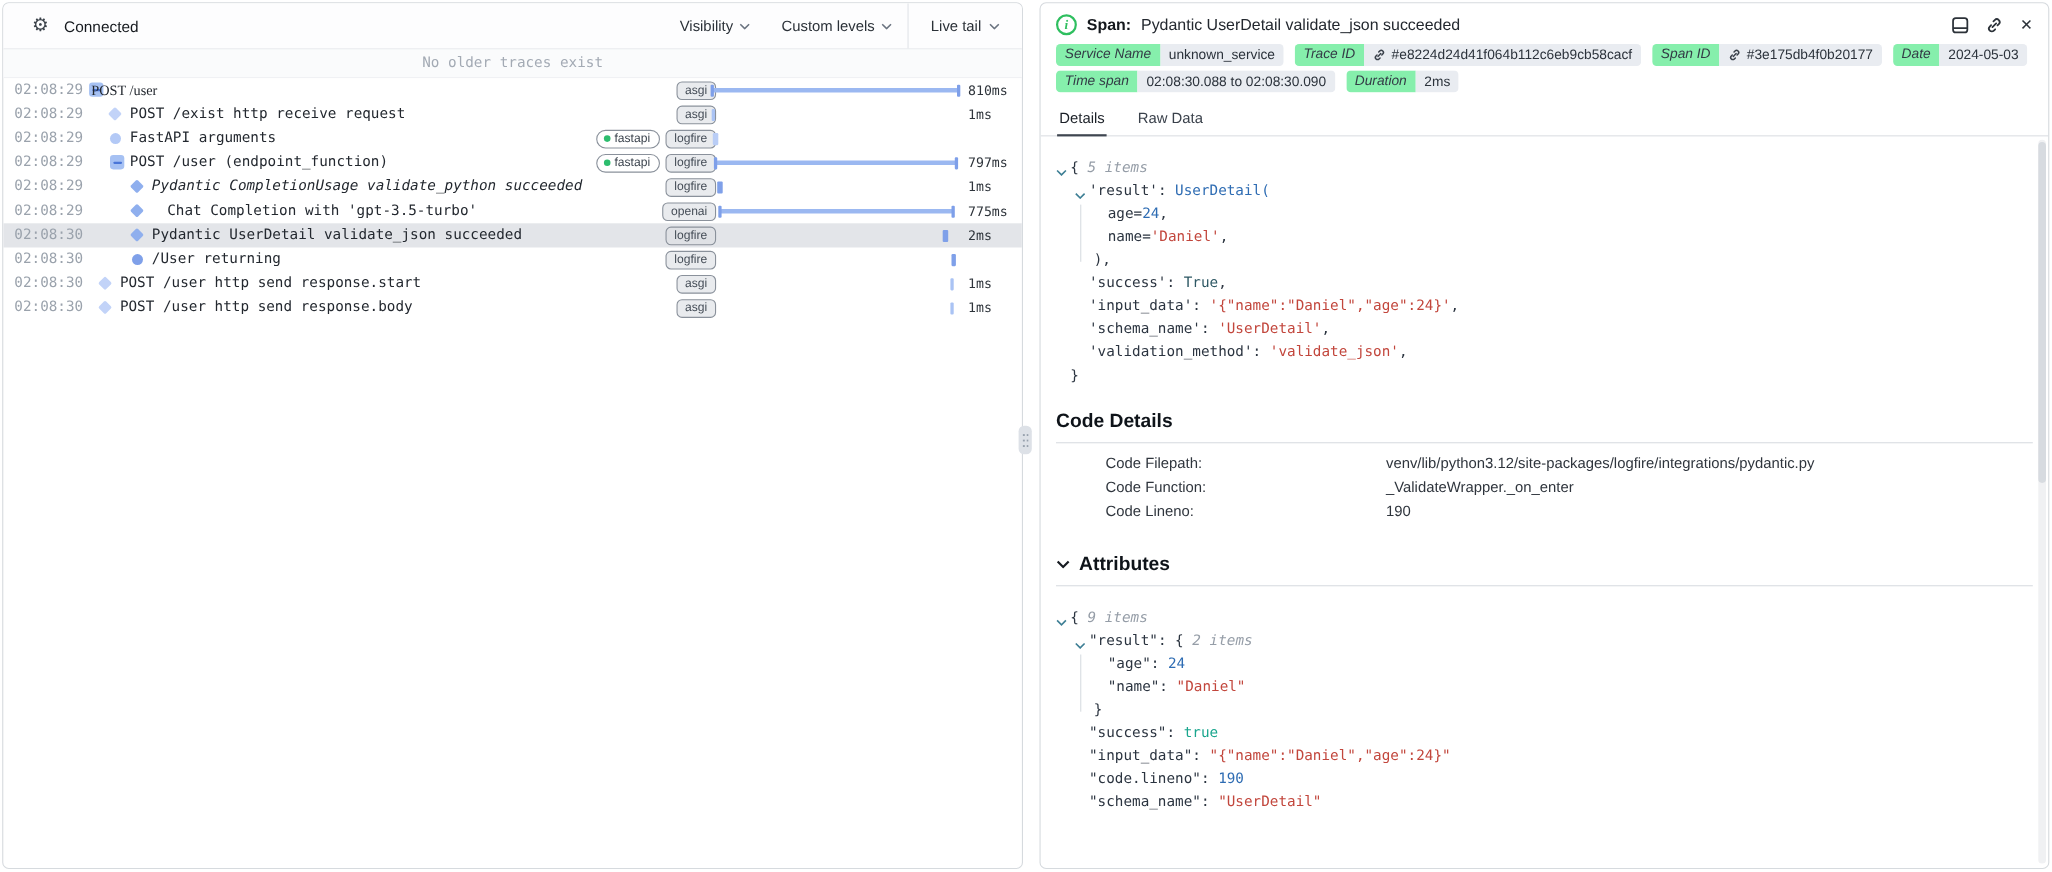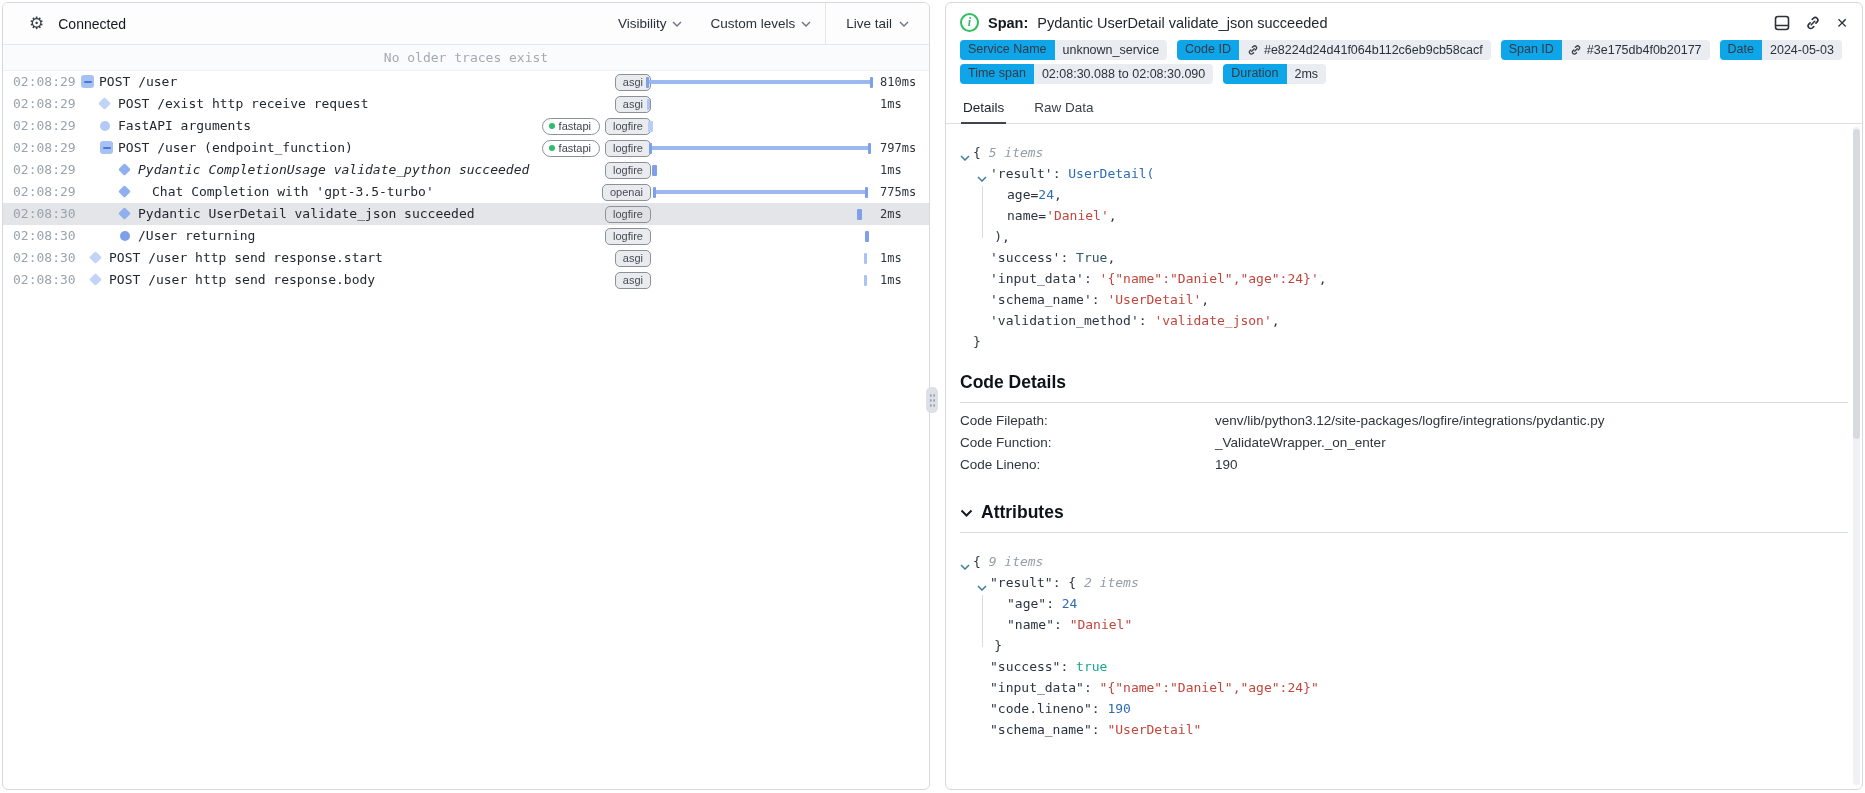--- a/index.html
+++ b/index.html
@@ -65,21 +65,21 @@
     display:flex; align-items:center; justify-content:center; font:italic bold 12px "Liberation Serif",serif; flex:none; }
   .span-label { font-size:14.5px; font-weight:bold; color:#14181d; }
   .span-title { font-size:14.5px; color:#23282f; }
   .rp-actions { margin-left:auto; display:flex; align-items:center; gap:15px; color:#2c3239; }
   .rp-actions svg { display:block; cursor:pointer; }
   .close-x { font-family:"DejaVu Sans",sans-serif; font-size:14px; color:#2c3239; cursor:pointer; line-height:1; }
 
   .meta { padding:4px 14px 0; display:flex; flex-direction:column; gap:4px; }
   .meta-row { display:flex; gap:10px; }
   .mb { display:flex; border-radius:4px; overflow:hidden; height:20px; font-size:12.5px; flex:none; }
-  .mb-label { background:#0ea5e9; color:#333b46; padding:2px 8px; white-space:nowrap; }
+  .mb-label { background:#86efac; color:#333b46; font-style:italic; padding:2px 8px; white-space:nowrap; }
   .mb-value { background:#e9ecf1; color:#2b323b; padding:2px 8px; display:flex; align-items:center; gap:5px; white-space:nowrap; }
   .mb-value svg { color:#3a414b; }
 
   .tabs { display:flex; gap:26px; padding:0 15px; margin-top:10px; border-bottom:1px solid #dcdfe3; }
   .tab { font-size:13.5px; color:#3a414b; padding:6px 2px 7px; cursor:pointer; border-bottom:2px solid transparent; margin-bottom:-1px; }
   .tab.active { color:#1b2027; border-bottom-color:#3f4650; }
 
   .section-h { font-size:17.5px; font-weight:bold; color:#0e1319; margin:22px 14px 0; display:flex; align-items:center; gap:8px; }
   .rule { border:0; border-top:1px solid #d9dce1; margin:9px 14px 0; }
 
@@ -90,21 +90,21 @@
   .guide { position:absolute; left:22px; top:44px; height:52px; width:1px; background:#d8dce1; }
   .tk-p { color:#2b3440; } .tk-k { color:#2b3440; }
   .tk-it { color:#959da7; font-style:italic; }
   .tk-cls { color:#2e6cb3; } .tk-num { color:#2e6cb3; }
   .tk-str { color:#c2463c; }
   .tk-kw { color:#2e5864; }
   .tk-bool { color:#1aa68e; }
 
   .kv-wrap { margin-top:7px; }
   .kv { display:flex; padding:0 14px; font-size:13.5px; line-height:22px; color:#2f353d; }
-  .kv-label { width:255px; flex:none; }
+  .kv-label { width:255px; flex:none;margin-left:45px; }
 
   .rp-scroll { position:absolute; right:2px; top:124px; bottom:4px; width:7px; background:#f0f1f3; border-radius:4px; }
   .rp-scroll .thumb { position:absolute; top:2px; height:310px; width:7px; background:#d7dbe0; border-radius:4px; }
 </style>
 </head>
 <body>
 
 <div class="app">
 
   <section class="left-panel">
@@ -130,21 +130,21 @@
               <polyline points="1,1 5,5 9,1" fill="none" stroke="currentColor" stroke-width="1.4"></polyline>
             </svg>
         </div>
       </div>
     </header>
     <div class="notice">No older traces exist</div>
     <div id="trace-rows">
         <div class="trace-row">
           <span class="tr-time">02:08:29</span>
           <span class="tr-icon toggle" style="left: 78px;"></span>
-          <span class="tr-label" style="left: 96px;">POST /user</span>
+          <span class="tr-label" style="left: 80px; font-family: Liberation Serif, serif;">POST /user</span>
           <div class="tr-badges">
             <span class="badge-tech">asgi</span>
           </div>
           <div class="tr-track">
             <div class="bar line" style="left: 1px; width: 225px;">
               <i class="cap l"></i>
               <i class="cap r"></i>
             </div>
           </div>
           <span class="tr-dur">810ms</span>
@@ -297,21 +297,21 @@
 
     <div class="meta" id="meta-badges">
         <div class="meta-row">
           <span class="mb">
             <span class="mb-label">Service Name</span>
             <span class="mb-value">
               <span>unknown_service</span>
             </span>
           </span>
           <span class="mb">
-            <span class="mb-label">Code ID</span>
+            <span class="mb-label">Trace ID</span>
             <span class="mb-value">
               <span style="display: flex;">
                 <svg width="12" height="12" viewBox="0 0 16 16" fill="none" stroke="currentColor" stroke-width="1.8" stroke-linecap="round">
                   <path d="M6.3 9.7 9.7 6.3"></path>
                   <path d="M7.2 4.4l1.2-1.2a2.6 2.6 0 0 1 3.7 3.7L10.9 8.1"></path>
                   <path d="M8.8 11.6l-1.2 1.2a2.6 2.6 0 0 1-3.7-3.7l1.2-1.2"></path>
                 </svg>
               </span>
               <span>#e8224d24d41f064b112c6eb9cb58cacf</span>
             </span>

